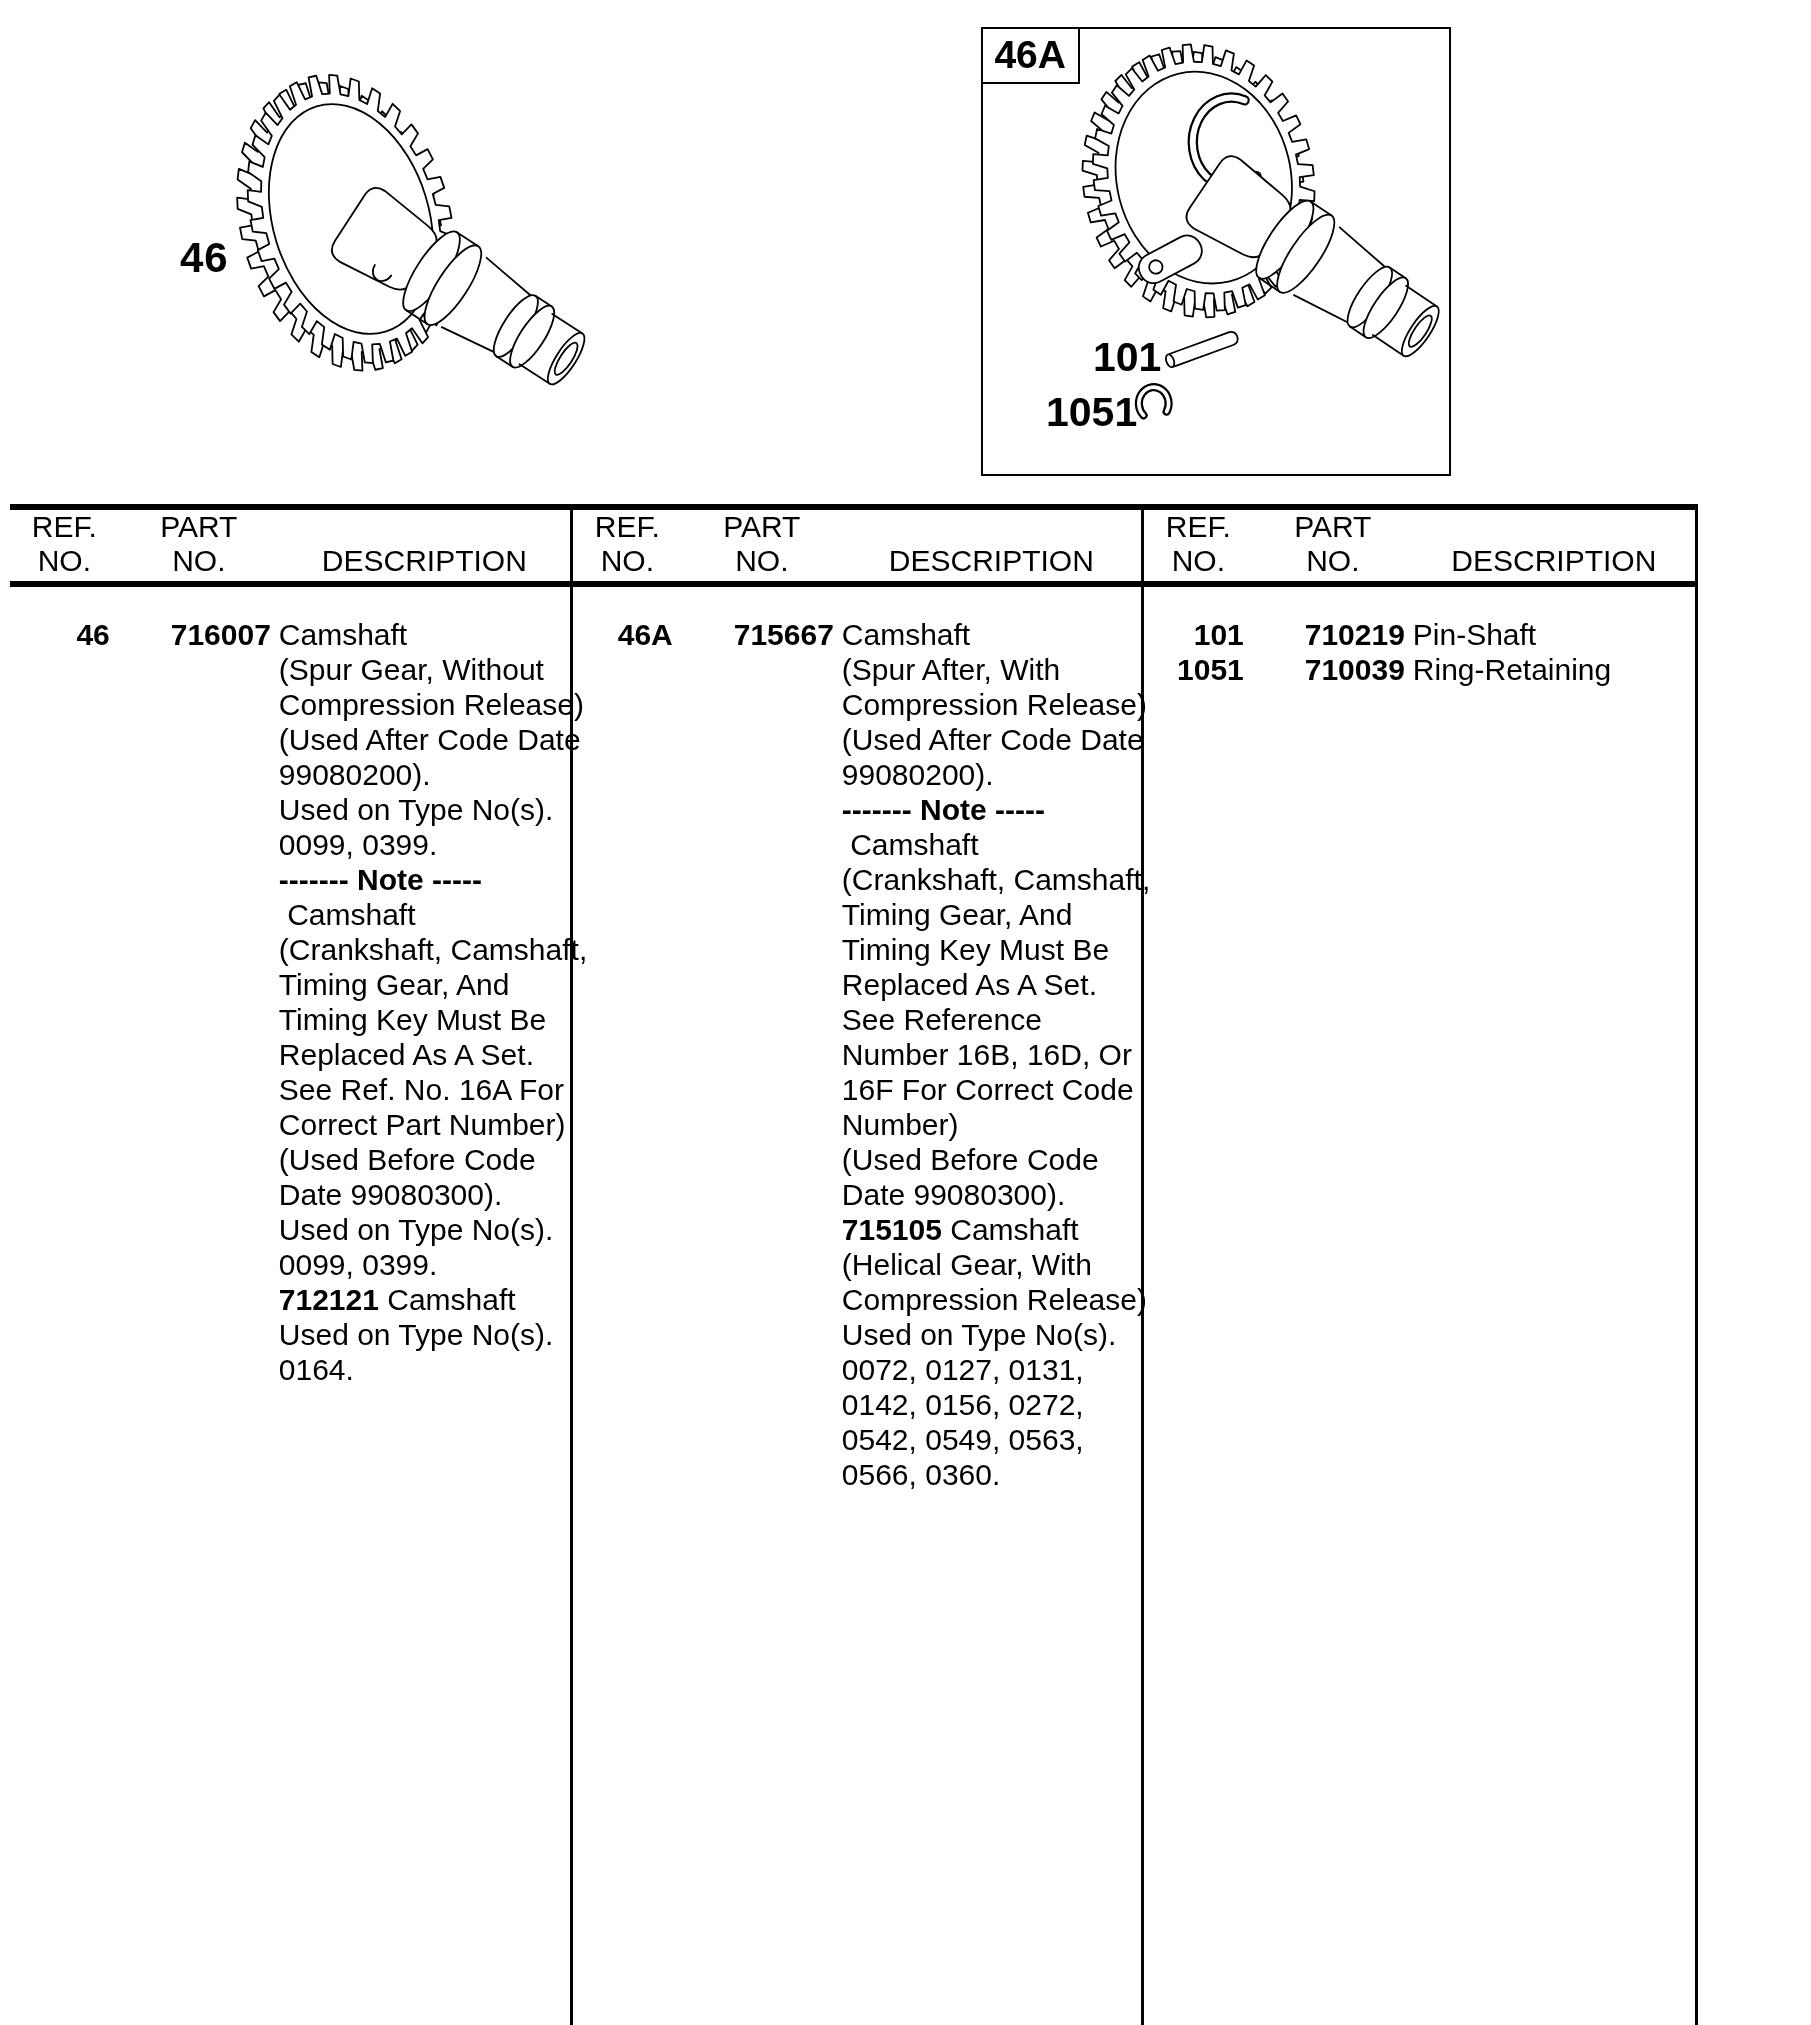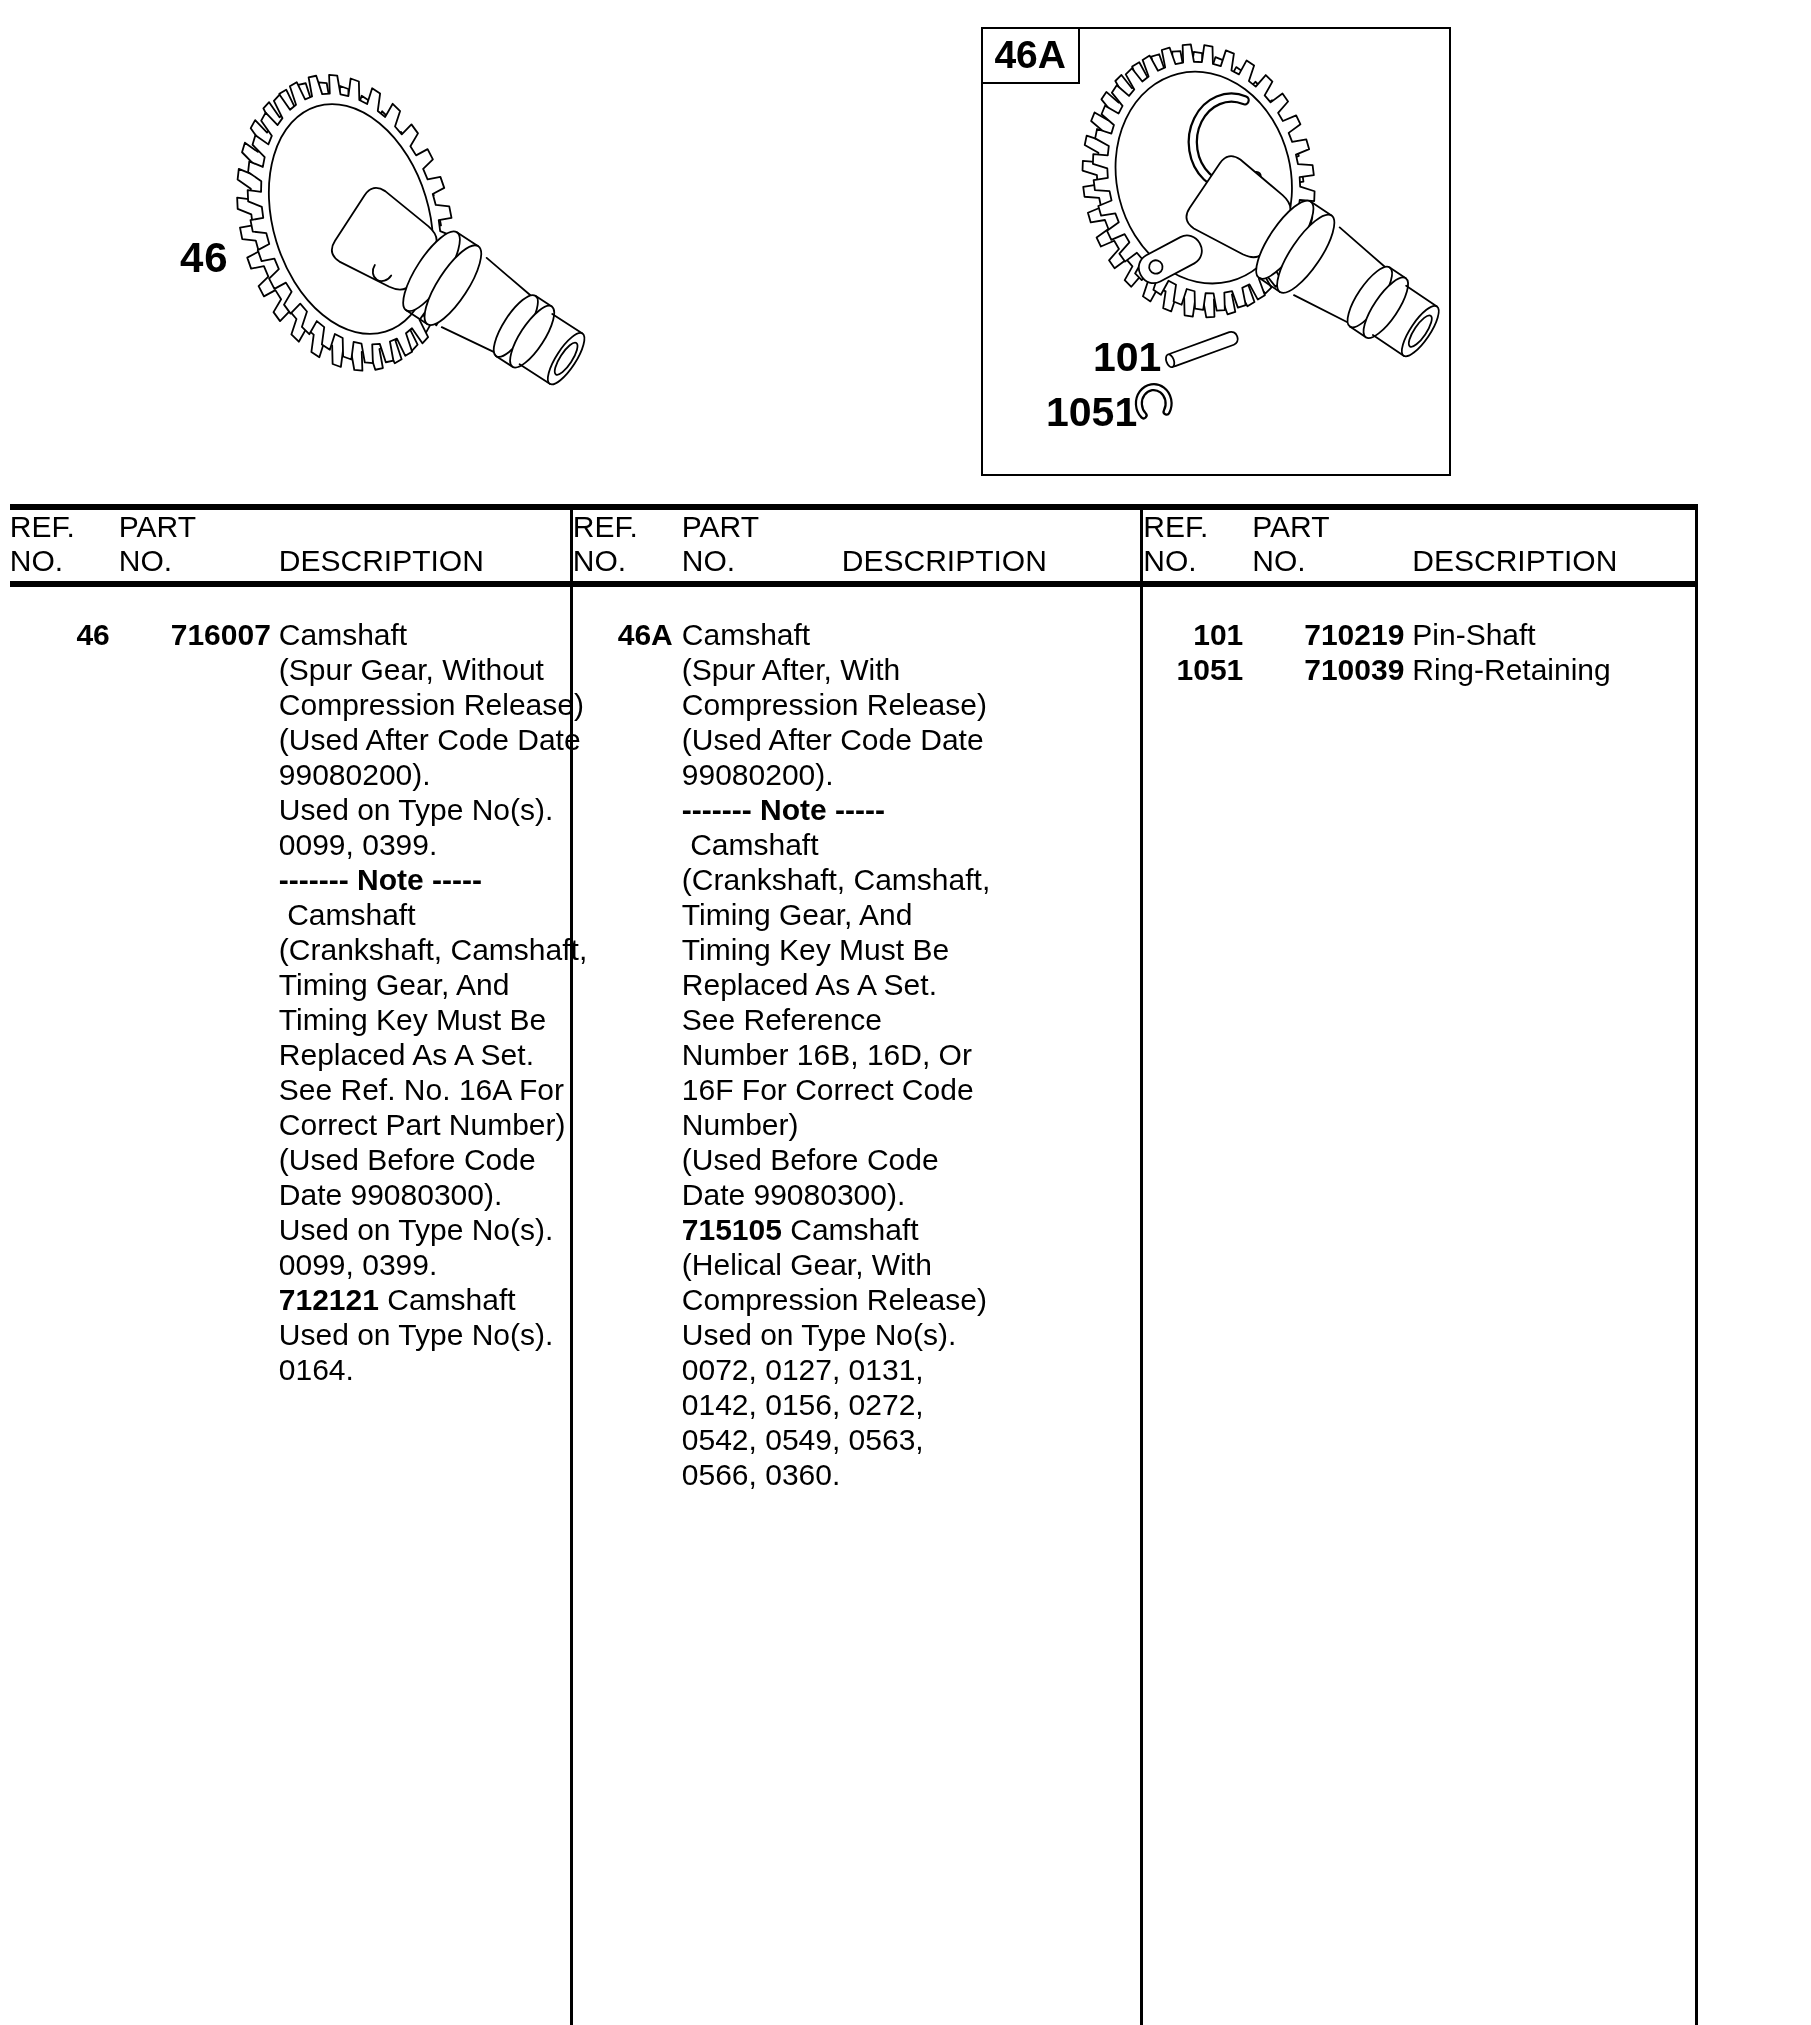--- a/index.html
+++ b/index.html
@@ -39,21 +39,21 @@
   }
   .group{border-right:3px solid #000;box-sizing:border-box;}
   #group-0{width:563px;}
   #group-1{width:571px;}
   #group-2{width:555px;}
   .ghead{
     height:68px;border-bottom:6.8px solid #000;box-sizing:content-box;
     display:grid;grid-template-columns:109px 160px 1fr;
     align-items:end;padding-bottom:3px;line-height:34px;
   }
-  .hc{text-align:left;white-space:pre;}
+  .hc{text-align:center;white-space:pre;}
   .rows{padding-top:30px;}
   .entry{display:grid;grid-template-columns:109px 160px 1fr;}
   .cell-ref{text-align:right;padding-right:9px;font-weight:bold;}
   .cell-part{padding-left:44px;font-weight:bold;text-align:center;}
   .cell-desc{padding-right:6px;}
   .dline{white-space:pre;}
   .b{font-weight:bold;}
 </style>
 </head>
 <body>
@@ -172,20 +172,21 @@
 
     <div class="group" id="group-1">
       <div class="ghead">
         <div class="hc"><div>REF.</div><div>NO.</div></div>
         <div class="hc"><div>PART</div><div>NO.</div></div>
         <div class="hc"><div>&nbsp;</div><div>DESCRIPTION</div></div>
       </div>
       <div class="rows">
           <div class="entry">
             <div class="cell-ref">46A</div>
+            <div class="cell-part">715667</div>
             <div class="cell-desc">
               <div class="dline"><span>Camshaft</span></div>
               <div class="dline"><span>(Spur After, With</span></div>
               <div class="dline"><span>Compression Release)</span></div>
               <div class="dline"><span>(Used After Code Date</span></div>
               <div class="dline"><span>99080200).</span></div>
               <div class="dline"><span class="b">------- Note -----</span></div>
               <div class="dline"><span> Camshaft</span></div>
               <div class="dline"><span>(Crankshaft, Camshaft,</span></div>
               <div class="dline"><span>Timing Gear, And</span></div>

